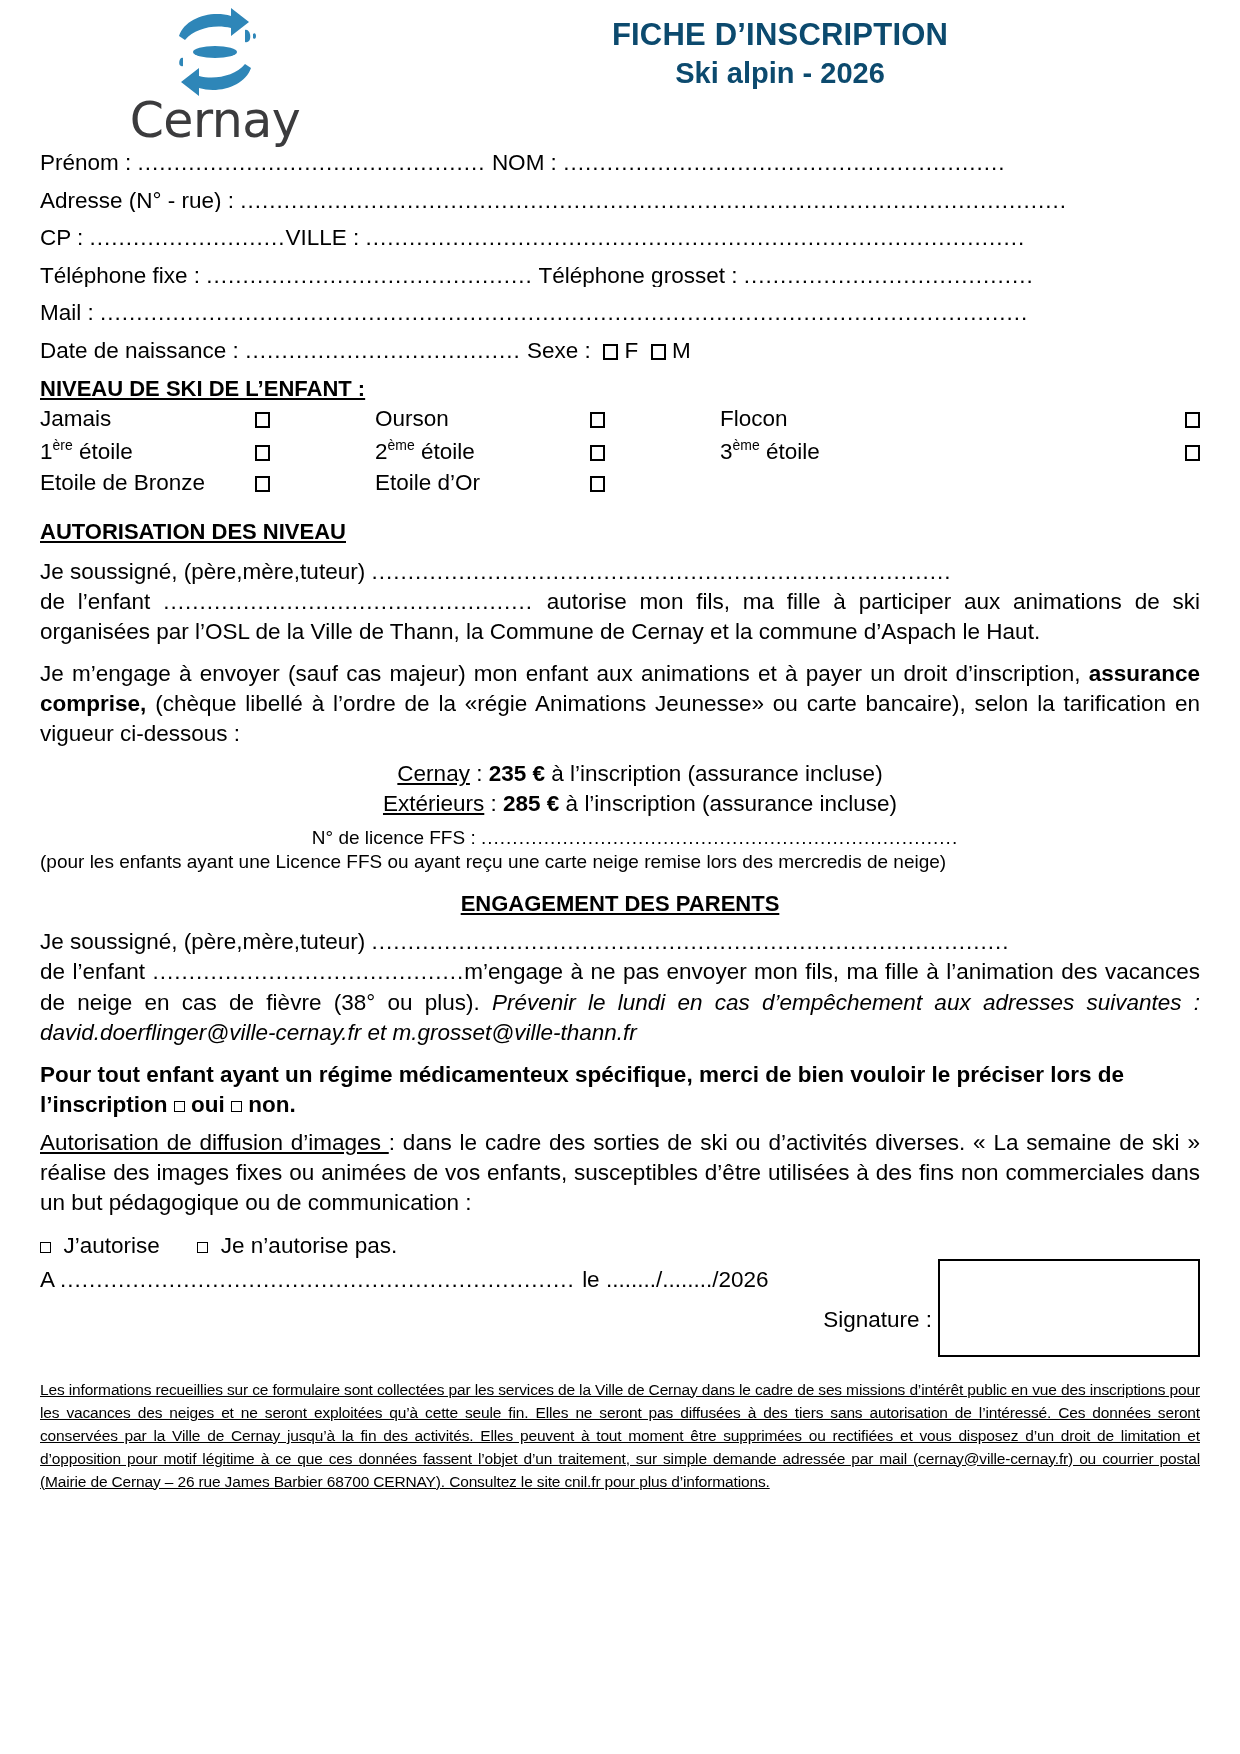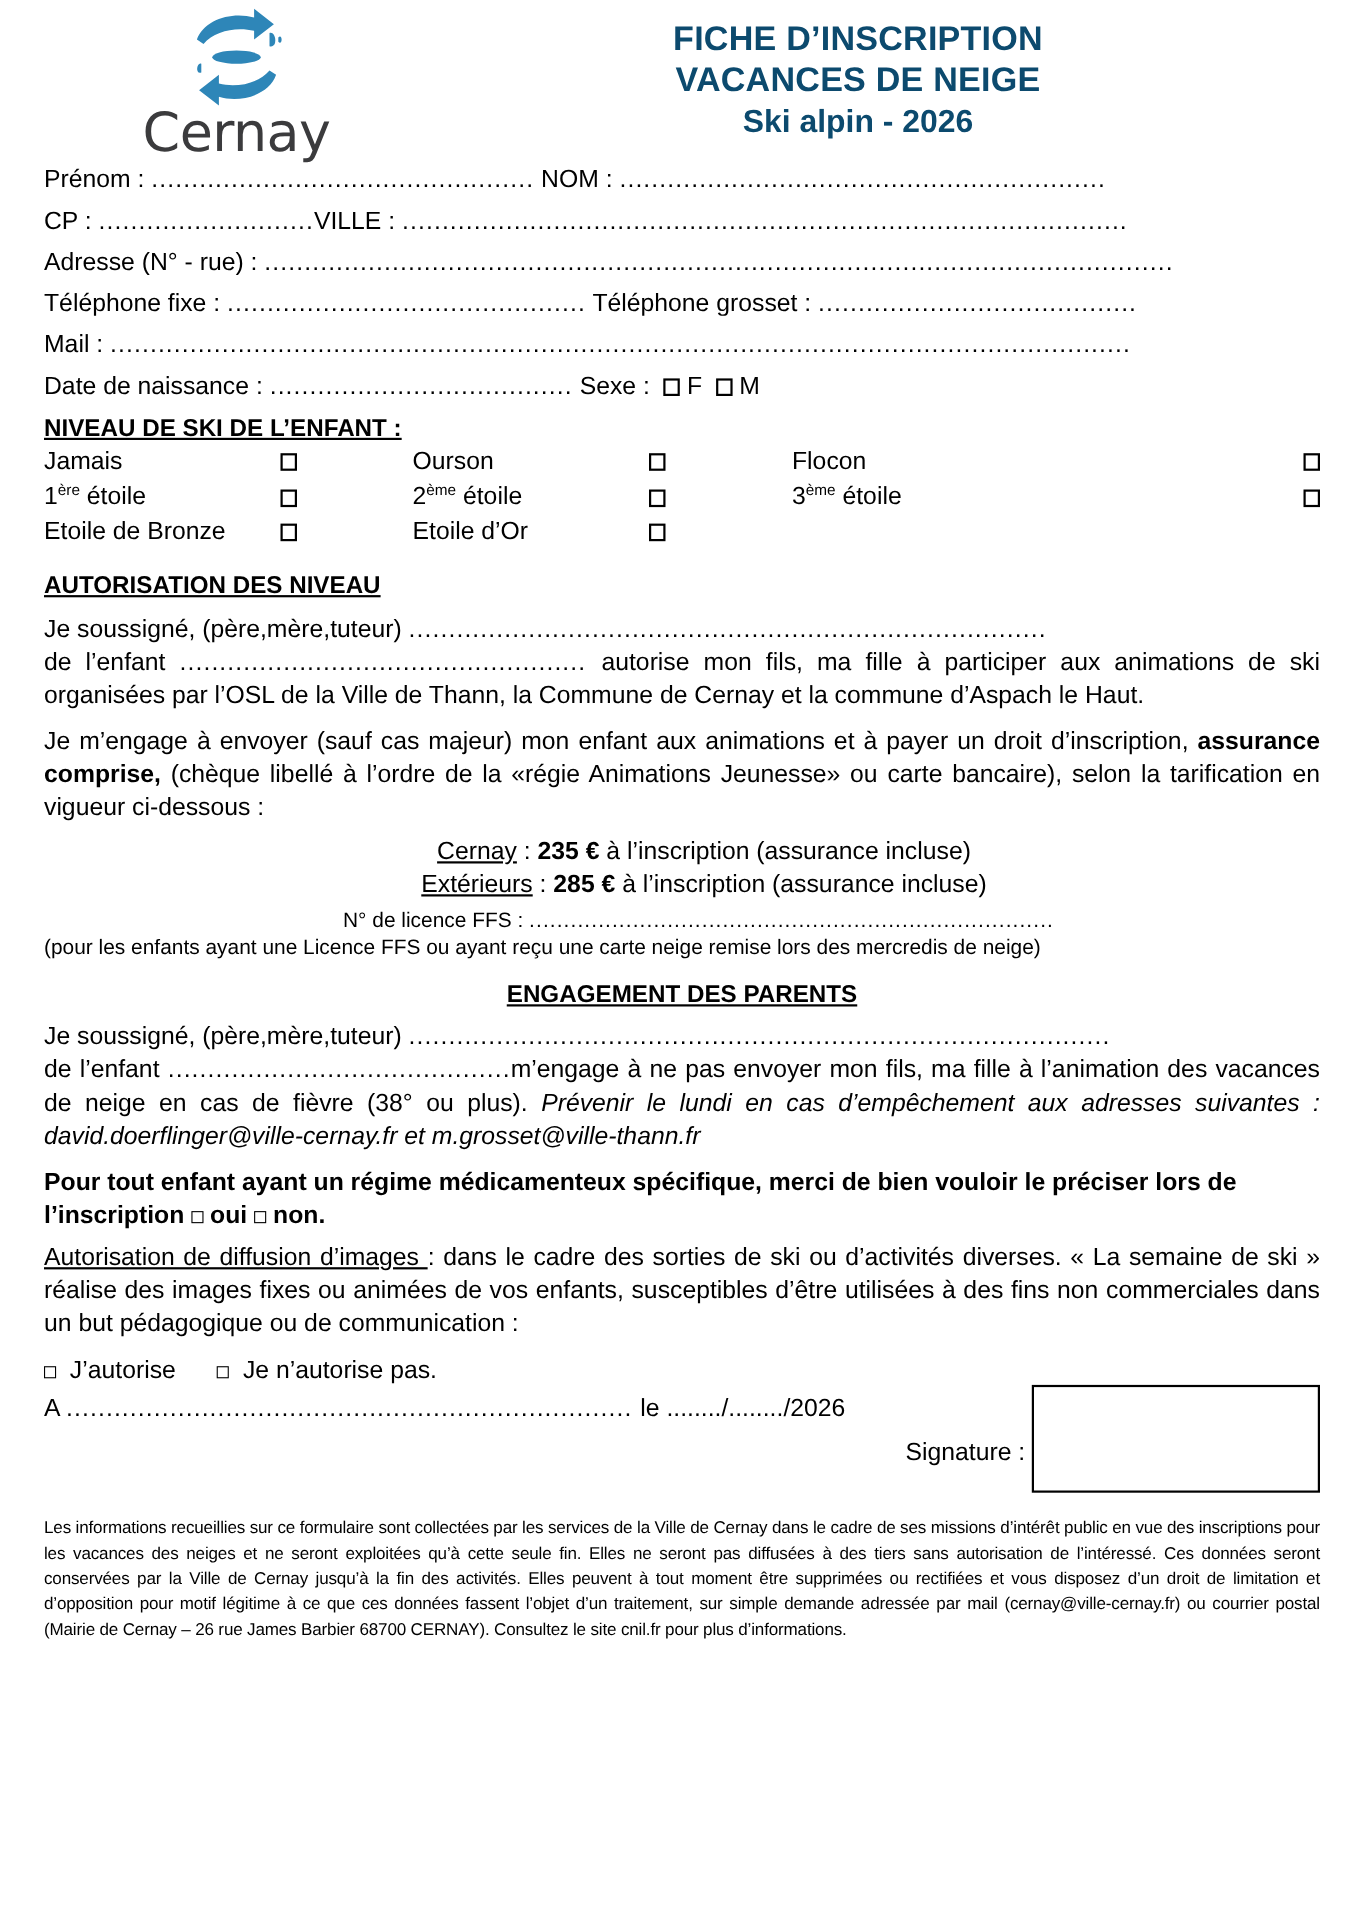--- a/index.html
+++ b/index.html
@@ -179,20 +179,21 @@
     box-sizing: border-box;
   }
 
   
   .legal {
     font-size: 15.5px;
     line-height: 1.48;
     text-align: justify;
     margin-top: 26px;
     letter-spacing: -0.15px;
+    text-decoration: underline;
   }
 </style>
 </head>
 <body>
 
 <div id="page">
 
   <div class="header">
 
     <div class="logo-wrap">
@@ -202,37 +203,36 @@
         <path d="M86 24 C92 22, 94 38, 86 36 Z" fill="#2e86b8"></path>
         <ellipse cx="56" cy="46" rx="22" ry="6" fill="#2e86b8"></ellipse>
         <path d="M24 52 C20 50, 18 62, 24 60 Z" fill="#2e86b8"></path>
         <path d="M92 62 C86 80, 60 88, 40 82 L40 90 L22 76 L40 62 L40 70 C56 74, 76 70, 86 58 Z" fill="#2e86b8"></path>
       </svg>
       <div class="logo-word">Cernay</div>
     </div>
 
     <div class="title-block">
       <div class="title-l1">FICHE D’INSCRIPTION</div>
-      <div class="title-l2">VACANCES DE NEIGE</div>
       <div class="title-l3">Ski alpin - 2026</div>
     </div>
   </div>
 
   <div>
 
     <div class="fieldline">
       <span>Prénom : </span><span class="dots">................................................</span> <span>NOM : </span><span class="dots">.............................................................</span>
     </div>
 
     <div class="fieldline">
+      <span>Adresse (N° - rue) : </span><span class="dots">..................................................................................................................</span>
+    </div>
+
+    <div class="fieldline">
       <span>CP : </span><span class="dots">...........................</span><span>VILLE : </span><span class="dots">...........................................................................................</span>
-    </div>
-
-    <div class="fieldline">
-      <span>Adresse (N° - rue) : </span><span class="dots">..................................................................................................................</span>
     </div>
 
     <div class="fieldline">
       <span>Téléphone fixe : </span><span class="dots">.............................................</span> <span>Téléphone grosset : </span><span class="dots">........................................</span>
     </div>
 
     <div class="fieldline">
       <span>Mail : </span><span class="dots">................................................................................................................................</span>
     </div>
 

